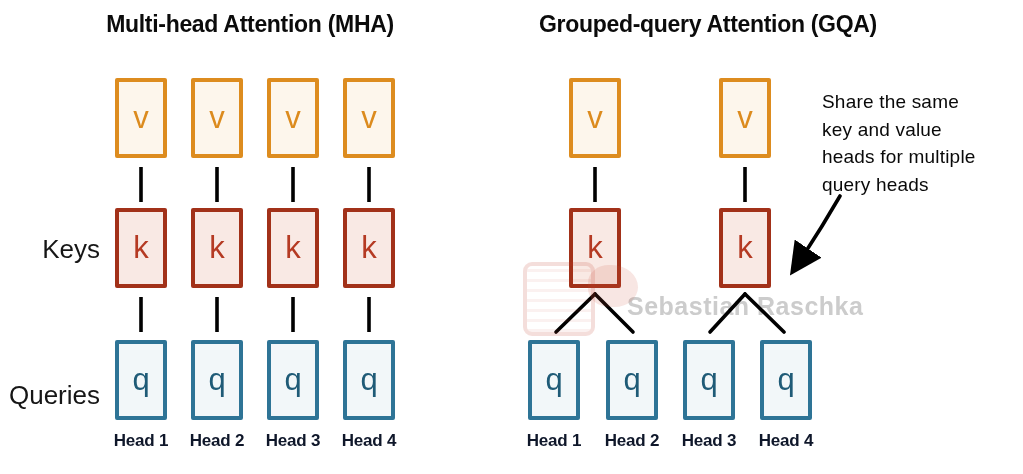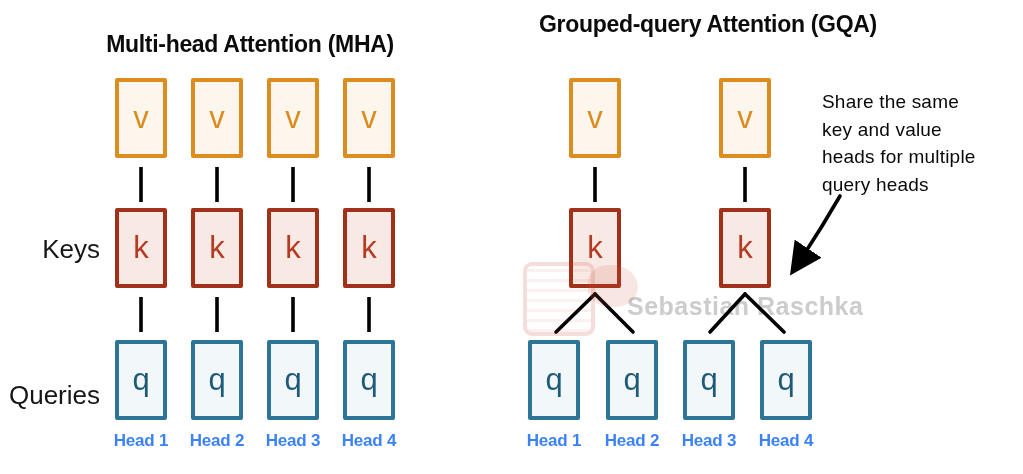--- a/index.html
+++ b/index.html
@@ -18,21 +18,21 @@
   .box{
     position:absolute;width:52px;height:80px;box-sizing:border-box;
     border-radius:2px;display:flex;align-items:center;justify-content:center;
     font-size:31px;z-index:3;
   }
   .box.v{border:4px solid var(--value_border,#DD8C1F);background:var(--value_fill,#FDF6EC);color:var(--value_text,#DC8B1E);}
   .box.k{border:4px solid var(--key_border,#A23119);background:var(--key_fill,#F9E9E4);color:var(--key_text,#B53A23);}
   .box.q{border:4px solid var(--query_border,#2E7496);background:var(--query_fill,#F2F7F9);color:var(--query_text,#1F5B77);}
   .head-label{
     position:absolute;top:431px;width:70px;text-align:center;
-    font-size:17px;font-weight:bold;color:#3b82f6;z-index:3;letter-spacing:-0.2px;
+    font-size:17px;font-weight:bold;color:#0f172a;z-index:3;letter-spacing:-0.2px;
   }
   #overlay{position:absolute;left:0;top:0;z-index:2;}
   .connector{stroke:var(--connector,#000);stroke-width:3.6;fill:none;}
   .connector.round{stroke-linecap:round;}
   .arrowhead{fill:var(--connector,#000);}
   .annotation{
     position:absolute;left:822px;top:88px;width:200px;z-index:4;
     font-size:19px;line-height:1.45;color:#090909;white-space:pre-line;
     letter-spacing:0.2px;
   }
@@ -50,21 +50,21 @@
   .stamp-blob{
     position:absolute;left:588px;top:265px;width:50px;height:42px;z-index:6;
     background:rgba(205,75,55,.14);border-radius:46% 58% 52% 48%;
   }
 </style>
 </head>
 <body>
 
 <div id="canvas">
 
-  <div class="title" style="left:40px;margin-top:20px;">Multi-head Attention (MHA)</div>
+  <div class="title" style="left:40px;">Multi-head Attention (MHA)</div>
   <div class="title" style="left:498px;">Grouped-query Attention (GQA)</div>
 
   <div class="row-label" style="top:234px;">Keys</div>
   <div class="row-label" style="top:380px;">Queries</div>
 
   <div class="watermark-text">Sebastian Raschka</div>
   <div class="stamp"></div>
   <div class="stamp-blob"></div>
 
   <svg id="overlay" width="1023" height="474" viewBox="0 0 1023 474">

